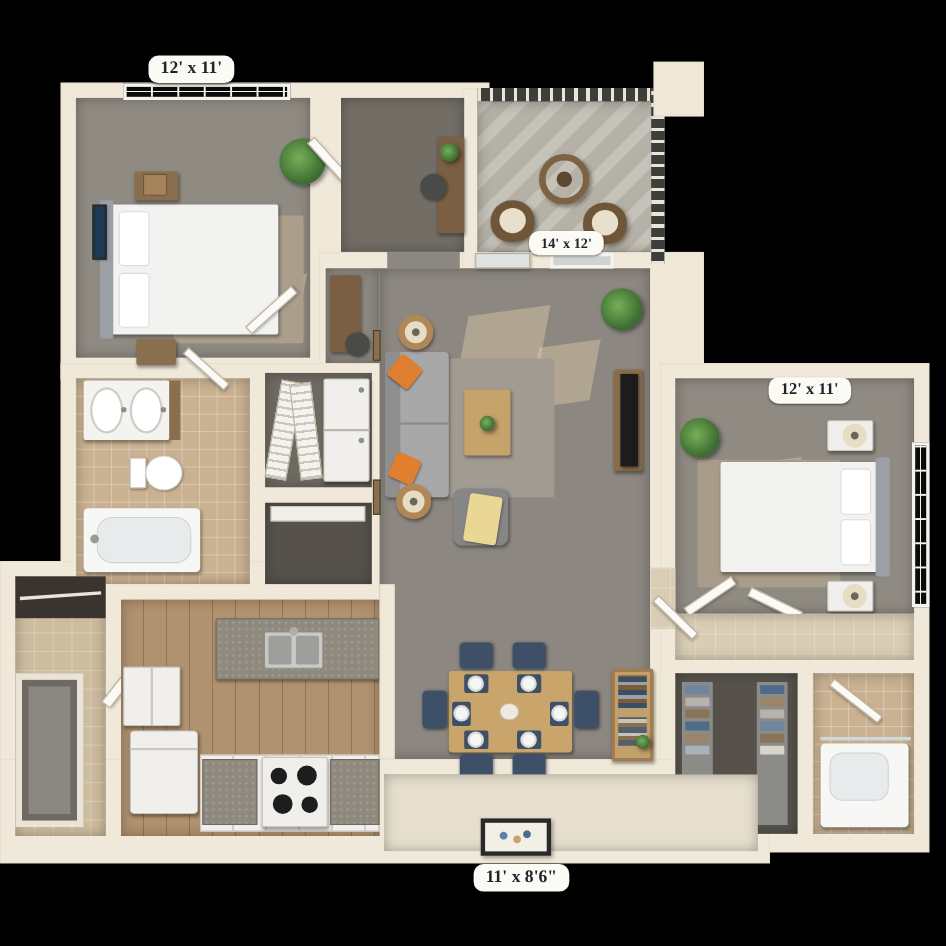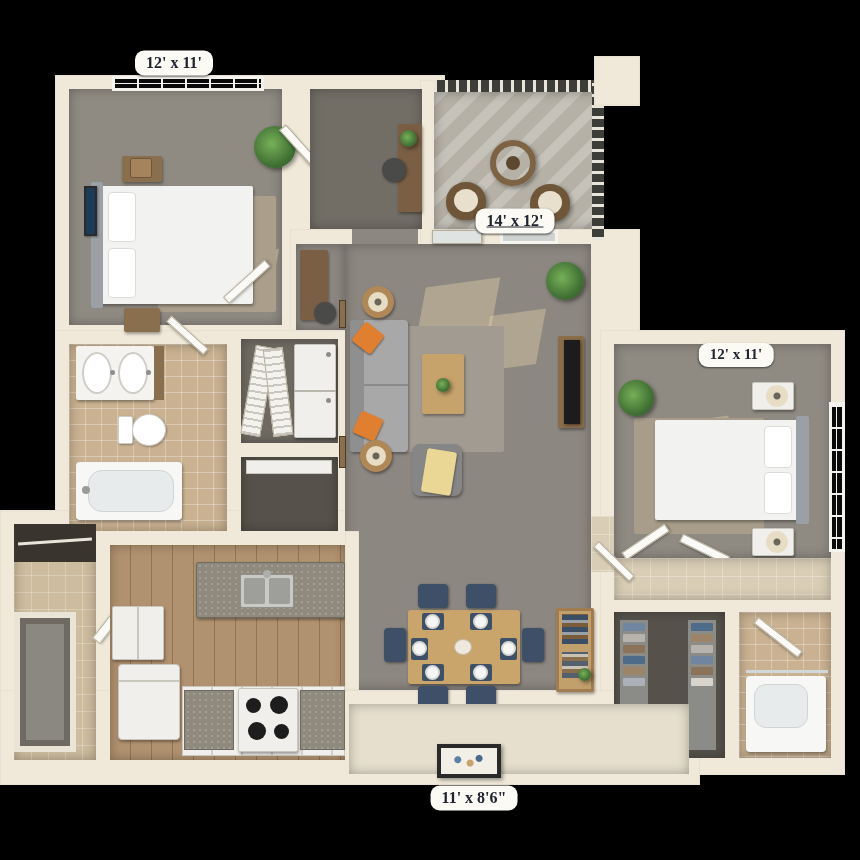--- a/index.html
+++ b/index.html
@@ -256,17 +256,17 @@
   <div class="a door" style="left:756px;top:616px;width:56px;height:8px;transform:rotate(38deg);transform-origin:left center;"></div>
 
   <div class="a patiofloor floor" style="left:349px;top:704px;width:340px;height:70px;"></div>
   <div class="a" style="left:437px;top:744px;width:64px;height:34px;border:4px solid #2a2a28;background:
        radial-gradient(circle at 30% 45%,#5b82a6 3px,transparent 4px),
        radial-gradient(circle at 52% 58%,#c9a36b 3px,transparent 4px),
        radial-gradient(circle at 68% 40%,#4a6b8a 3px,transparent 4px),
        #f1efe6;box-shadow:2px 2px 4px rgba(0,0,0,.4);"></div>
 
   <div class="a pill" style="left:174px;top:63px;">12' x 11'</div>
-  <div class="a pill" style="left:515px;top:221px;font-size:16px;text-decoration:underline;">14' x 12'</div>
+  <div class="a pill" style="left:515px;top:221px;font-size:13px;">14' x 12'</div>
   <div class="a pill" style="left:736px;top:355px;font-size:15px;">12' x 11'</div>
   <div class="a pill" style="left:474px;top:798px;">11' x 8'6"</div>
 
 </div>
 
 </body></html>

